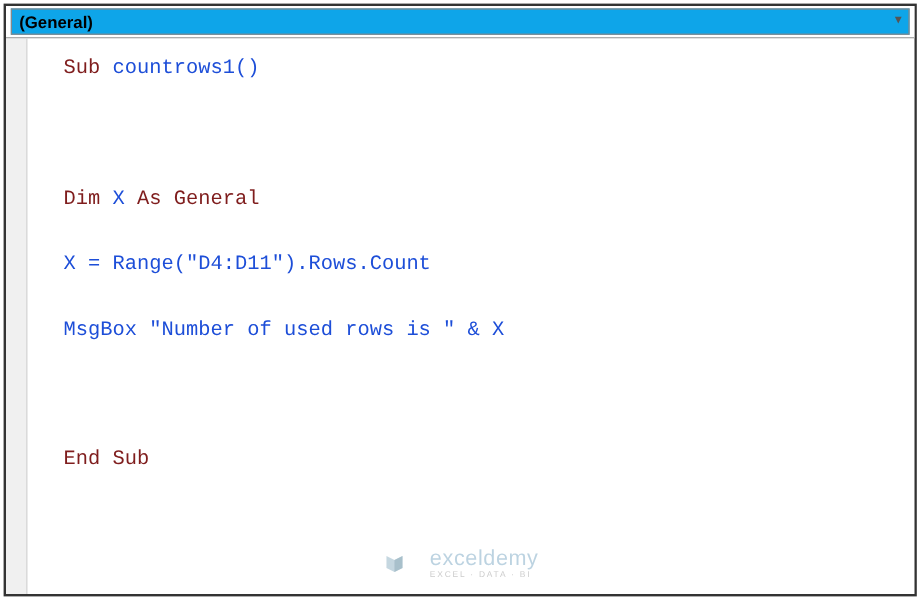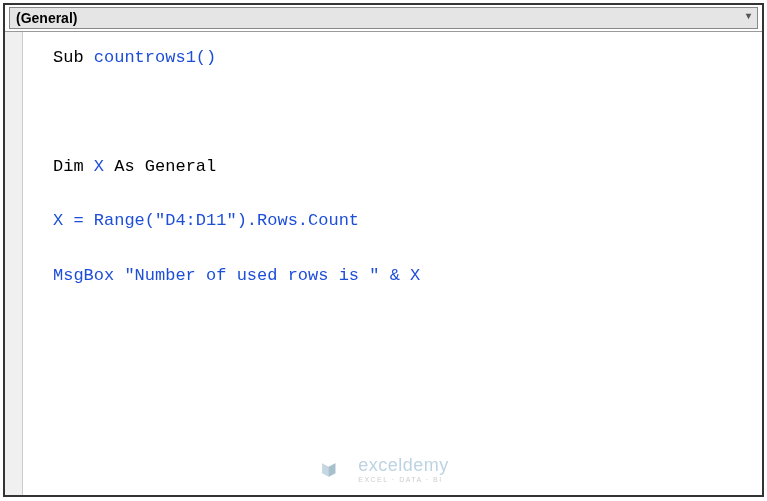--- a/index.html
+++ b/index.html
@@ -22,21 +22,21 @@
       display: flex;
       flex-direction: column;
     }
     .dropdown-bar {
       padding: 2px 4px;
       border-bottom: 1px solid #999;
       background: #ffffff;
     }
     .dropdown {
       display: inline-block;
-      background: #e5e5e5;
+      background: #0ea5e9;
       border: 1px solid #888;
       padding: 2px 6px;
       font-size: 14px;
       font-weight: bold;
       font-family: Arial, sans-serif;
       width: 100%;
       cursor: pointer;
       position: relative;
     }
     .dropdown::after {
@@ -63,21 +63,21 @@
       font-size: 17px;
       line-height: 1.6;
       background: #ffffff;
       white-space: pre;
       overflow: auto;
     }
     .code-line {
       display: block;
     }
     .kw {
-      color: #000000;
+      color: #7f1d1d;
     }
     .txt {
       color: #1d4ed8;
     }
     .watermark {
       position: absolute;
       bottom: 18px;
       left: 50%;
       transform: translateX(-50%);
       display: flex;
@@ -118,21 +118,21 @@
     </div>
   </div>
   <div class="editor-container">
     <div class="gutter"></div>
     <div class="code-area"><span class="code-line"><span class="kw">Sub</span><span class="txt"> countrows1()</span></span>
 <span class="code-line"> </span>
 <span class="code-line"><span class="kw">Dim</span><span class="txt"> X </span><span class="kw">As General</span></span>
 <span class="code-line txt">X = Range("D4:D11").Rows.Count</span>
 <span class="code-line txt">MsgBox "Number of used rows is " &amp; X</span>
 <span class="code-line"> </span>
-</div>
+<span class="code-line kw">End Sub</span></div>
   </div>
 </div>
 
 <div class="watermark">
   <svg class="watermark-icon" viewBox="0 0 24 24" fill="none">
     <path d="M4 4 L12 8 L20 4 L20 16 L12 20 L4 16 Z" fill="#5b8fa8" opacity="0.7"></path>
     <path d="M12 8 L20 4 L20 16 L12 20 Z" fill="#3a6d87" opacity="0.7"></path>
   </svg>
   <div class="watermark-text">
     <span class="watermark-name">exceldemy</span>

